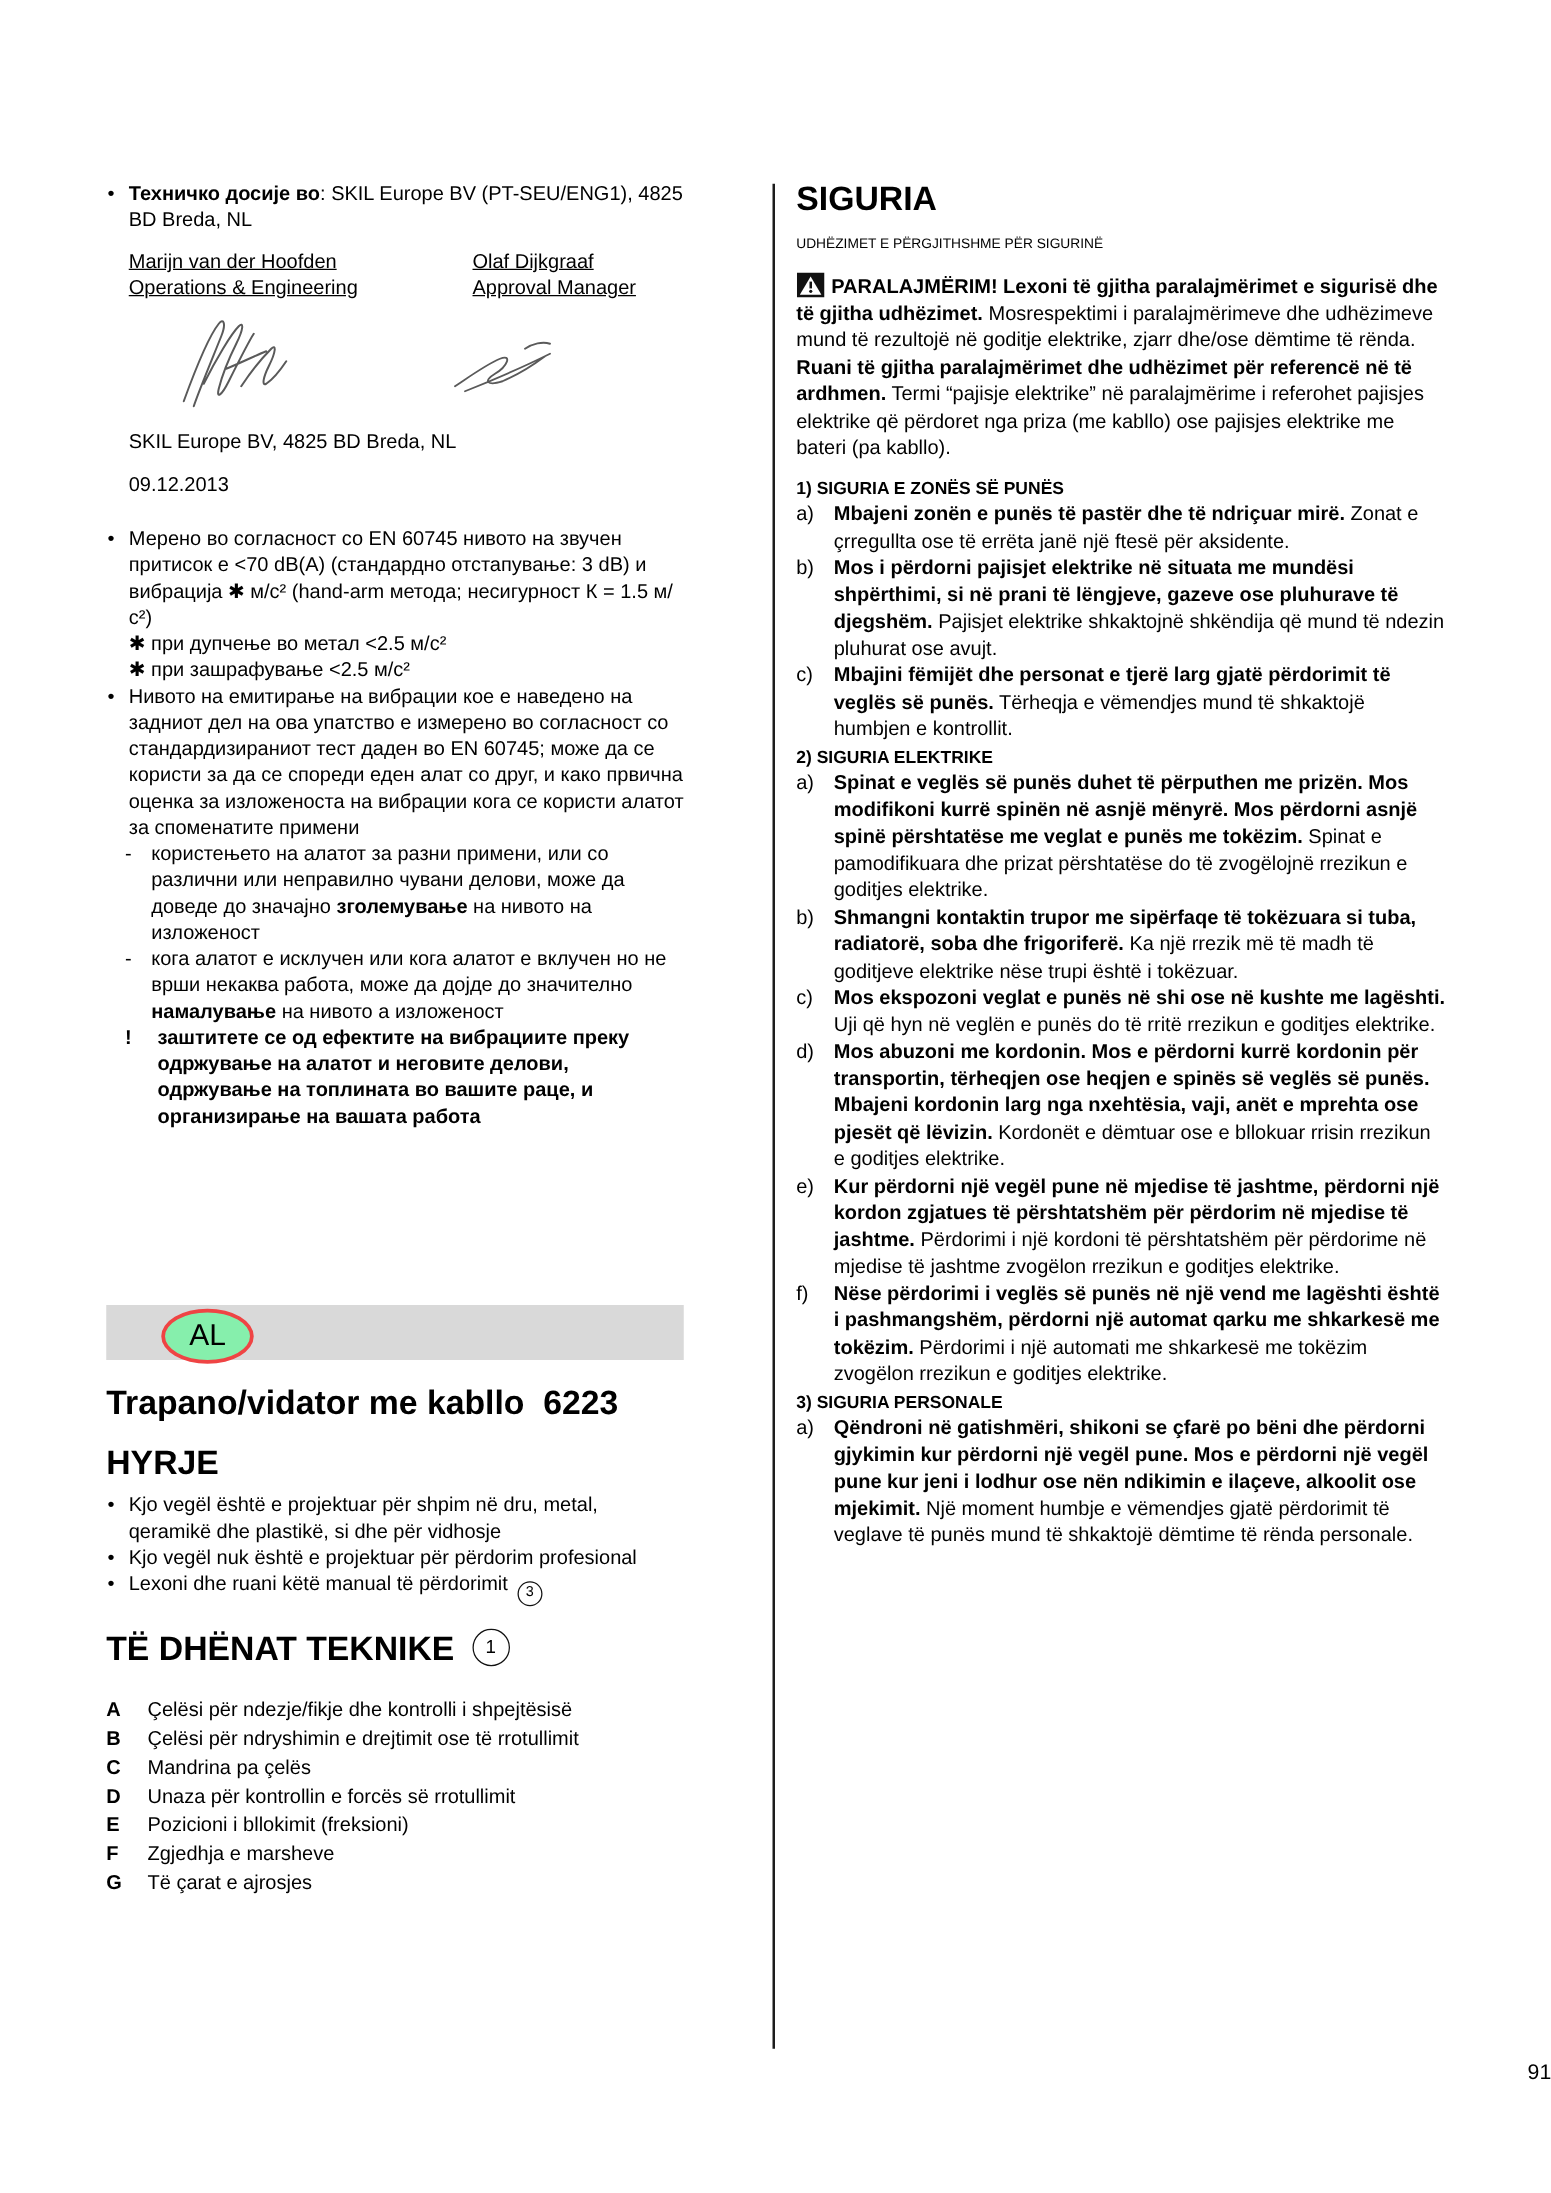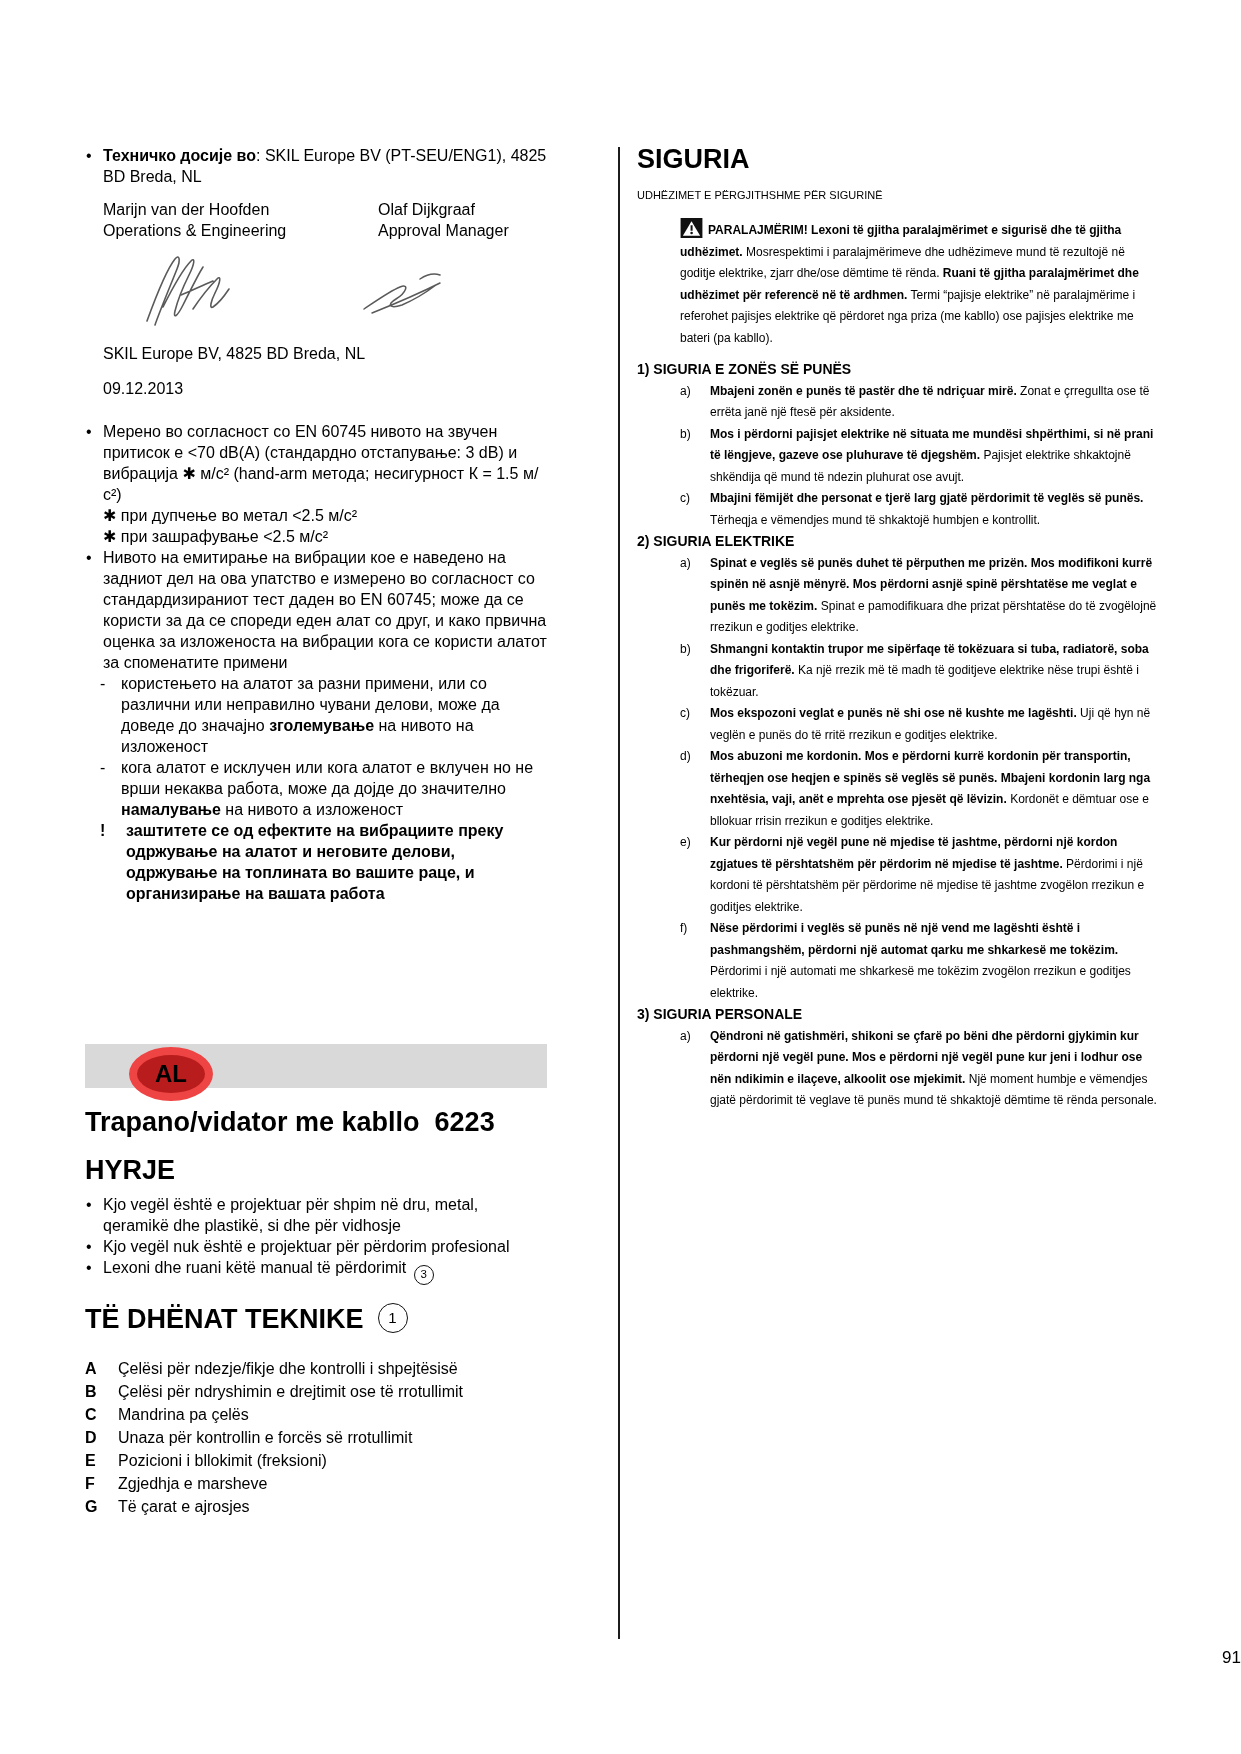--- a/index.html
+++ b/index.html
@@ -7,21 +7,21 @@
     width:1241px;height:1754px;position:relative;background:#ffffff;color:#000;
     font-family:"Liberation Sans", sans-serif;
   }
   .col{position:absolute;}
   .col.left{left:85px;top:145px;width:462px;}
   .col.right{left:637px;top:143px;width:520px;}
   .divider{position:absolute;left:618px;top:147px;width:2px;height:1492px;background:#1c1c1c;}
   .pagenum{position:absolute;top:1648px;left:0;width:100%;text-align:right;font-size:17px;}
 
   .left .item,.left .plain,.left .subline{font-size:16px;line-height:21px;}
-  .right .item{font-size:12px;line-height:21.5px;margin-left:43px;}
+  .right .item{font-size:16px;line-height:21.5px;}
 
   .item{position:relative;}
   .mk{position:absolute;left:0;top:0;}
   .bullet{padding-left:18px;}
   .bullet>.mk{left:1px;}
   .dash{margin-left:15px;padding-left:21px;}
   .bang{margin-left:15px;padding-left:26px;font-weight:bold;}
   .plain{margin-left:18px;}
   .subline{margin-left:18px;}
 
@@ -33,29 +33,29 @@
 
   .letters .letrow{position:relative;padding-left:33px;font-size:16px;line-height:23px;}
   .letrow>.k{position:absolute;left:0;font-weight:bold;}
 
   .circ{display:inline-flex;align-items:center;justify-content:center;border:1.5px solid #111;
         border-radius:50%;font-weight:normal;box-sizing:border-box;background:#fff;}
   .circ.big{width:30px;height:30px;font-size:15px;}
   .circ.inl{width:20px;height:20px;font-size:11.5px;vertical-align:-5px;margin-left:3px;}
 
   .albar{height:44px;background:#d9d9d9;position:relative;}
-  .aloval{position:absolute;left:44px;top:3px;width:68px;height:38px;background:#b91c1c;
-          border:8px solid #ef4444;border-radius:50%;display:flex;align-items:center;
-          justify-content:center;font-size:24px;font-weight:bold;}
+  .aloval{position:absolute;left:44px;top:3px;width:68px;height:38px;background:#86efac;
+          border:3px solid #ef4444;border-radius:50%;display:flex;align-items:center;
+          justify-content:center;font-size:24px;font-weight:normal;}
 
   .signers{margin-left:18px;}
   .sigrow{display:flex;}
   .sigcol{width:237px;}
   .sigcol.c2{flex:1;margin-left:38px;}
-  .signame,.sigrole{font-size:16px;line-height:21px;}
+  .signame,.sigrole{font-size:16px;line-height:21px;text-decoration:underline;}
   .sigimgs{display:flex;margin-top:10px;height:86px;}
   .sigimgs .sbox1{width:237px;padding-left:30px;box-sizing:border-box;}
   .sigimgs .sbox2{flex:1;padding-left:16px;padding-top:14px;box-sizing:border-box;}
 
   .warnicon{display:inline-block;width:23px;height:20px;vertical-align:-4px;margin-right:5px;}
   .warnicon svg{display:block;width:100%;height:100%;}
 
   .gap{width:100%;}
 </style>
 </head>

